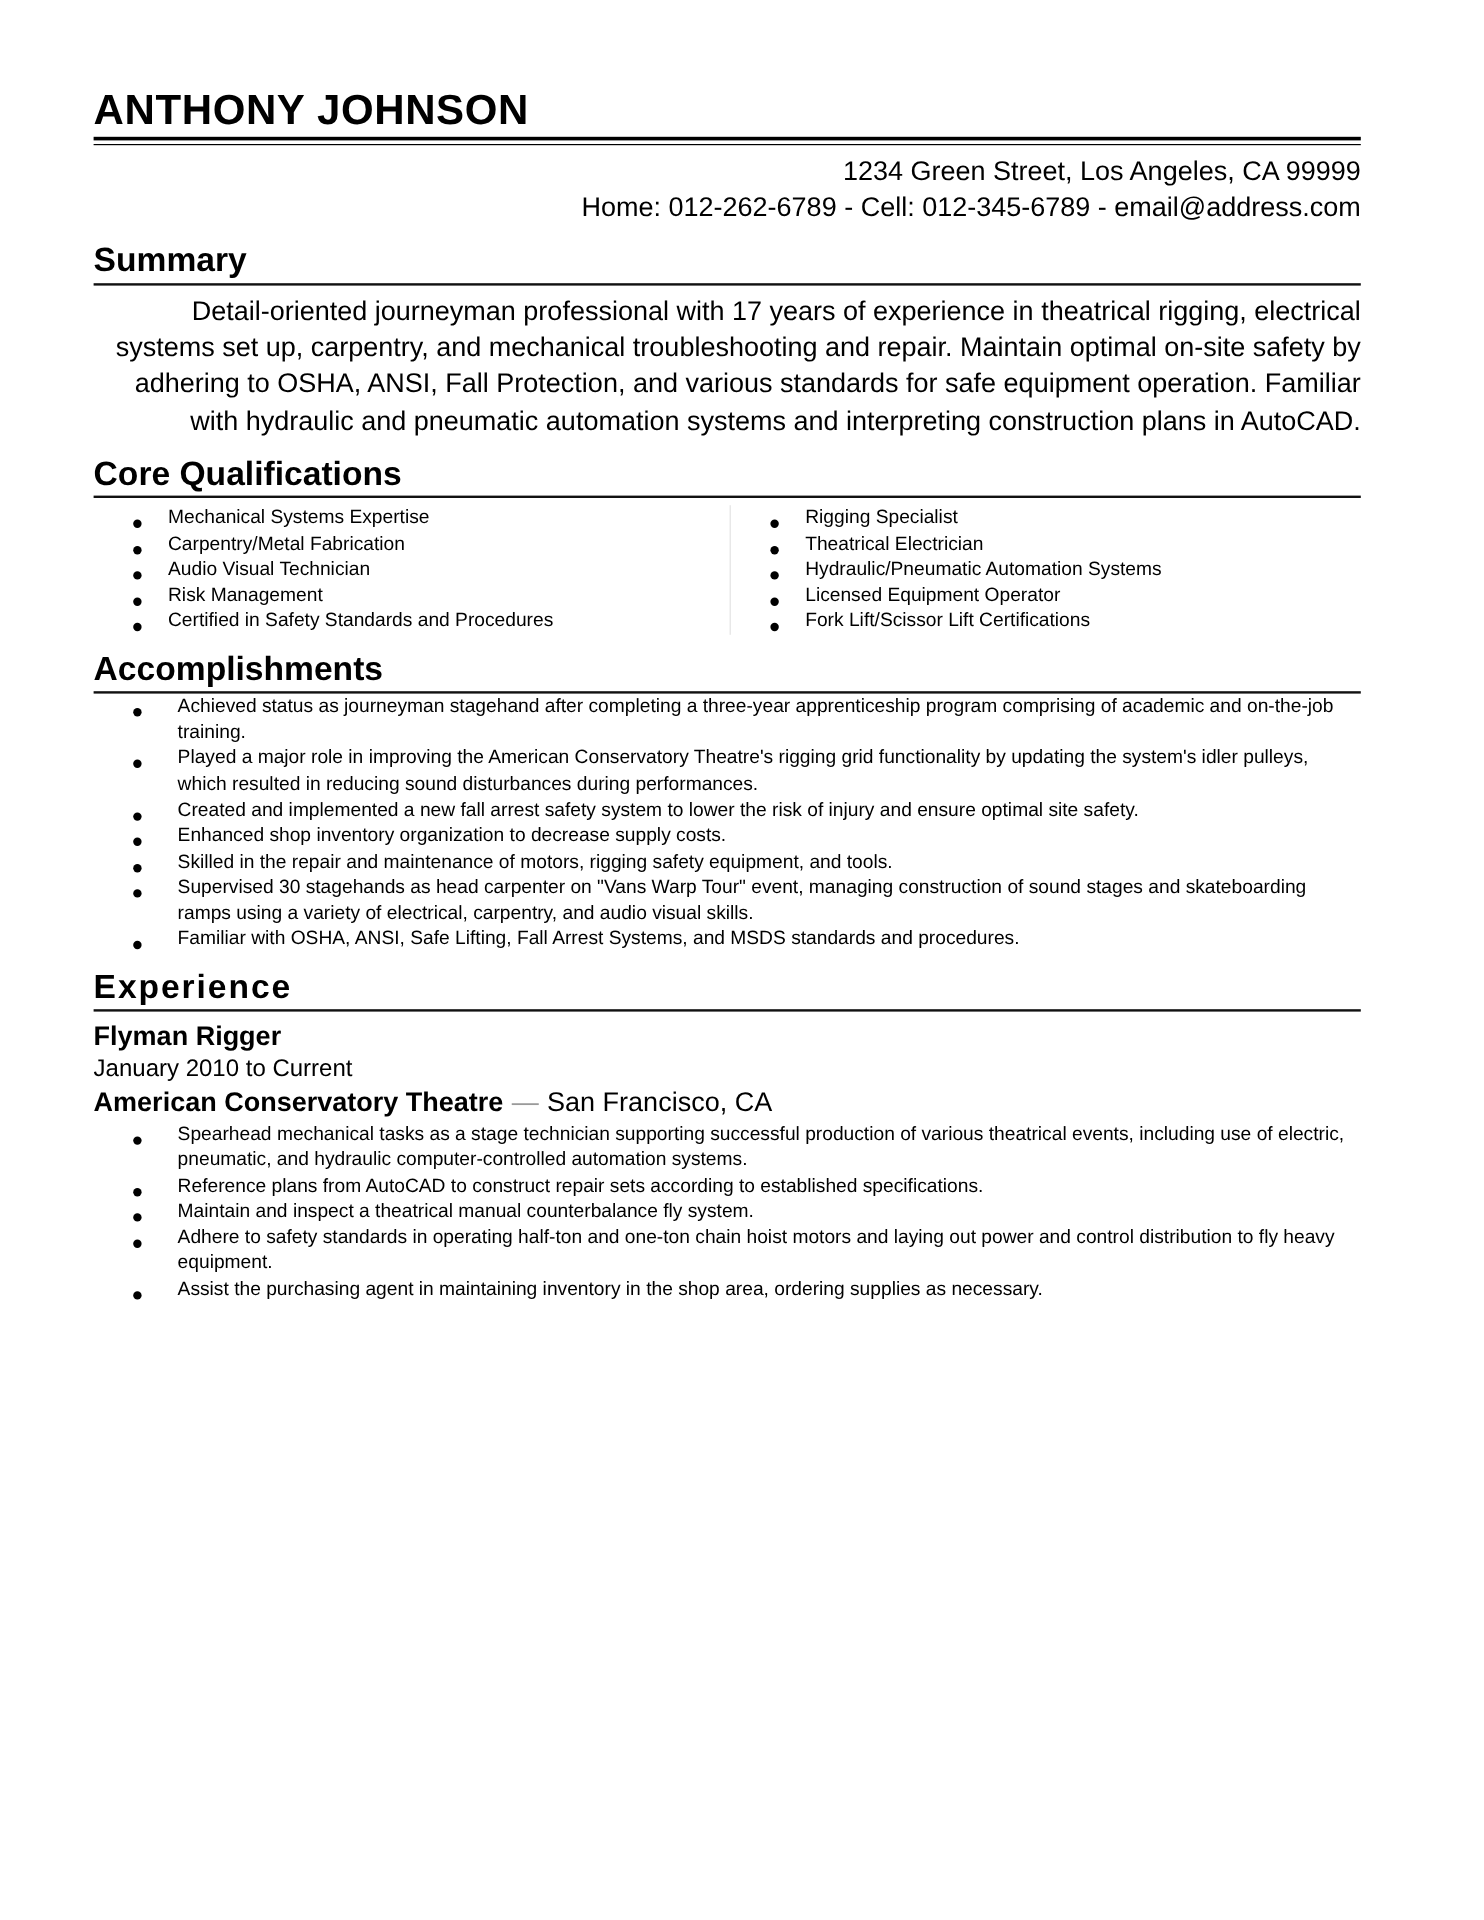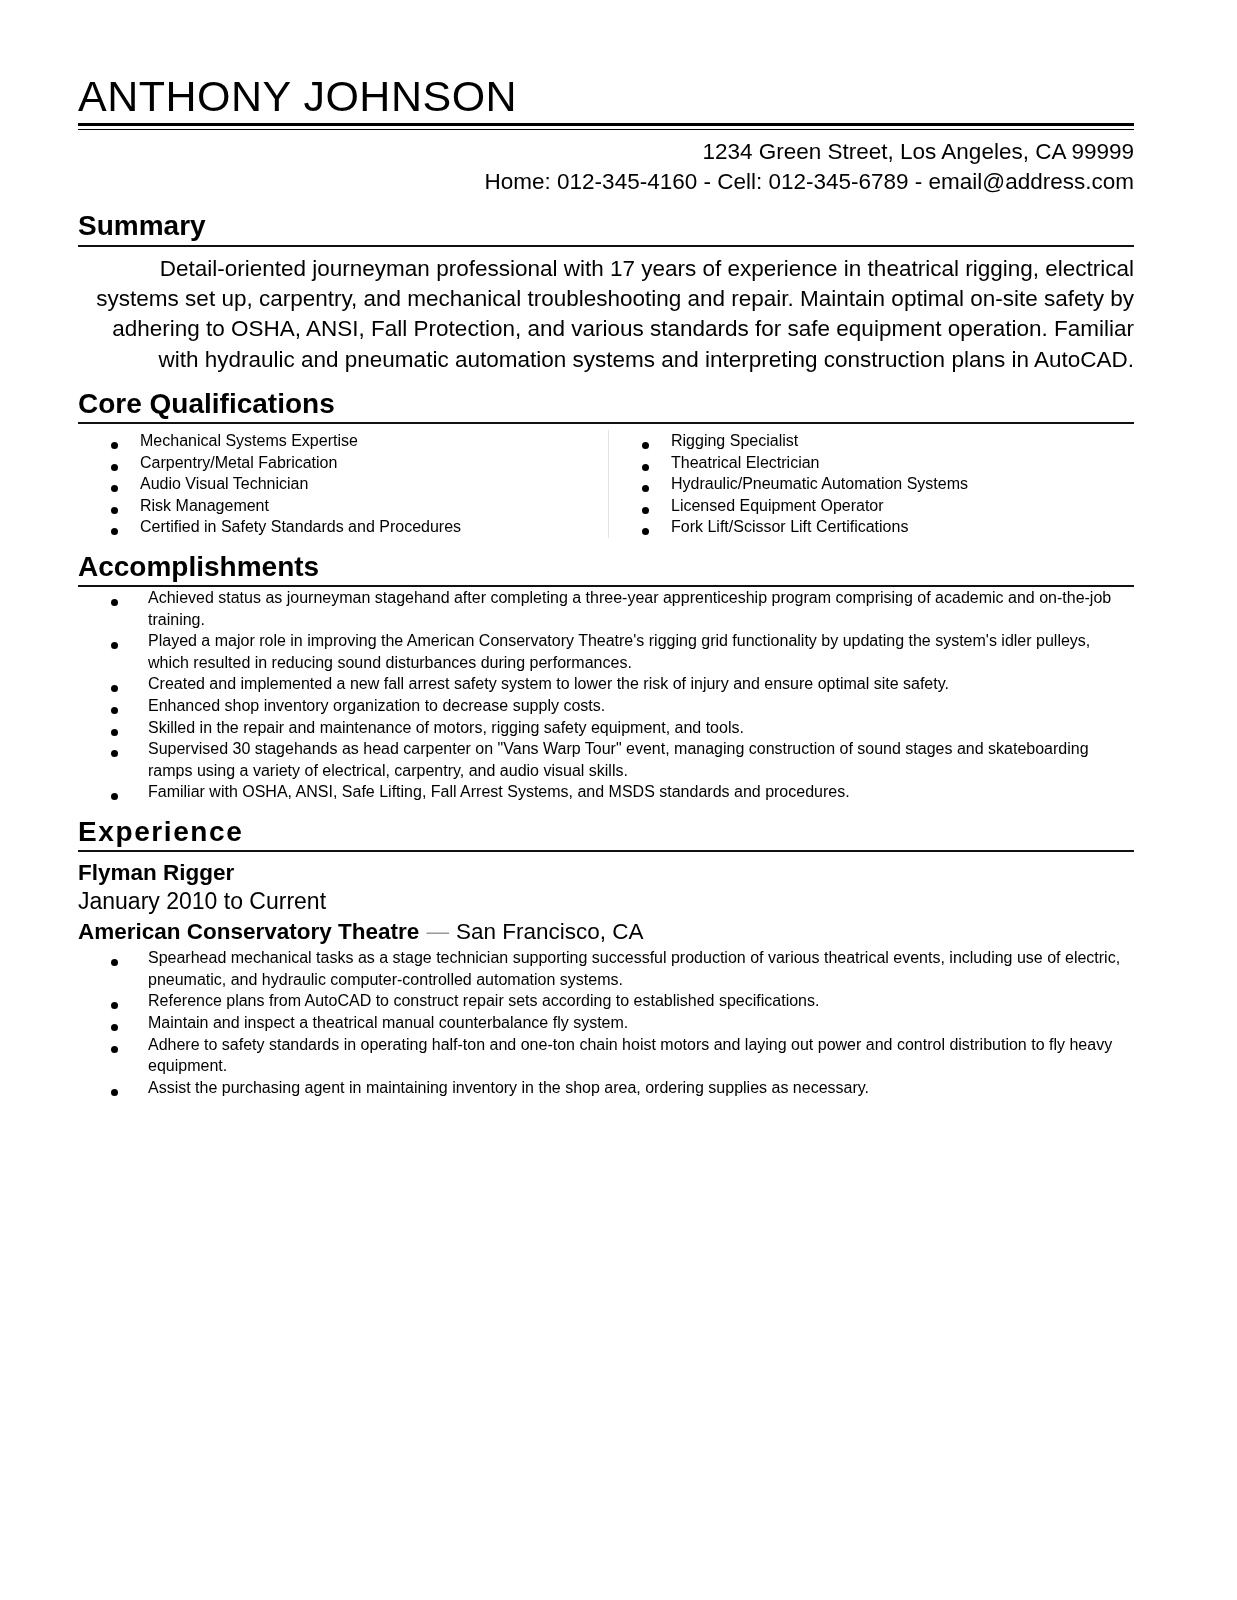--- a/index.html
+++ b/index.html
@@ -25,22 +25,22 @@
     left: 78px;
     top: 0;
     width: 1056px;
   }
 
   
   .name-block {
     padding-top: 72px;
   }
   .name {
-    font-size: 43px;
-    font-weight: normal;
+    font-size: 35px;
+    font-weight: bold;
     letter-spacing: 0.5px;
     line-height: 1.12;
     white-space: nowrap;
   }
   .double-rule {
     margin-top: 3px;
     border-top: 3px solid #000;
     border-bottom: 1px solid #000;
     height: 3px;
     box-sizing: content-box;
@@ -124,21 +124,21 @@
   .qual-col.right ul.bullets > li::before { left: 7px; }
 
   
   .job { margin-top: 6px; }
   .job-title {
     font-size: 22.5px;
     font-weight: bold;
     line-height: 1.3;
   }
   .job-dates {
-    font-size: 23px;
+    font-size: 20px;
     line-height: 1.3;
   }
   .job-org-line {
     font-size: 22.5px;
     line-height: 1.3;
     margin-bottom: 1px;
   }
   .job-org {
     font-weight: bold;
     margin-top: 24px;
@@ -155,21 +155,21 @@
 <body>
 
 <div class="page">
   <div class="sheet">
 
     <div class="name-block">
       <div class="name">ANTHONY JOHNSON</div>
       <div class="double-rule"></div>
       <div class="contact">
         <div>1234 Green Street, Los Angeles, CA 99999</div>
-        <div>Home: 012-345-4160 - Cell: 012-345-6789 - email@address.com</div>
+        <div>Home: 012-262-6789 - Cell: 012-345-6789 - email@address.com</div>
       </div>
     </div>
 
     <div class="section">
       <div class="section-title">Summary</div>
       <div class="section-rule"></div>
       <div class="para">Detail-oriented journeyman professional with 17 years of experience in theatrical rigging, electrical systems set up, carpentry, and mechanical troubleshooting and repair. Maintain optimal on-site safety by adhering to OSHA, ANSI, Fall Protection, and various standards for safe equipment operation. Familiar with hydraulic and pneumatic automation systems and interpreting construction plans in AutoCAD.</div>
     </div>
 
     <div class="section">

